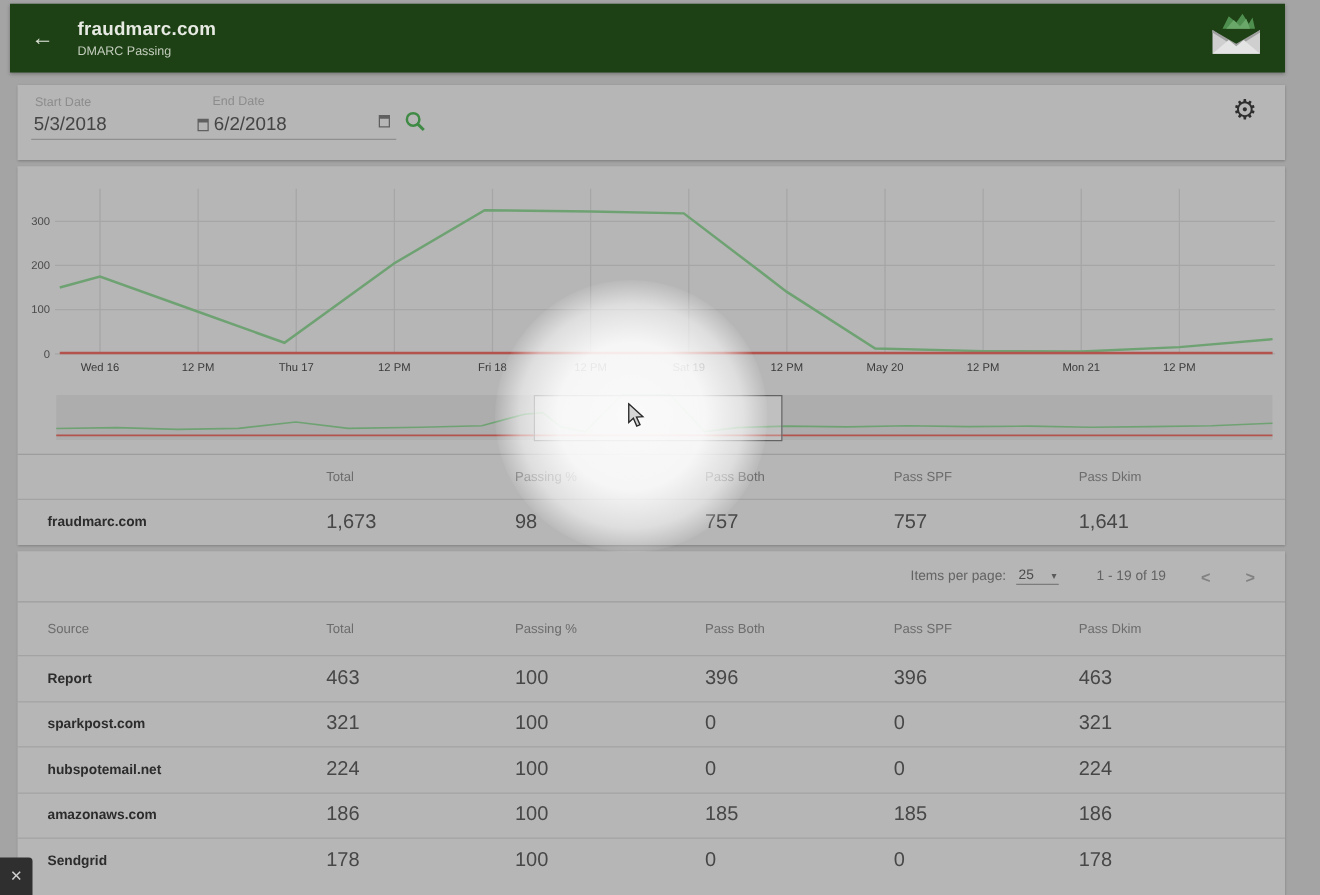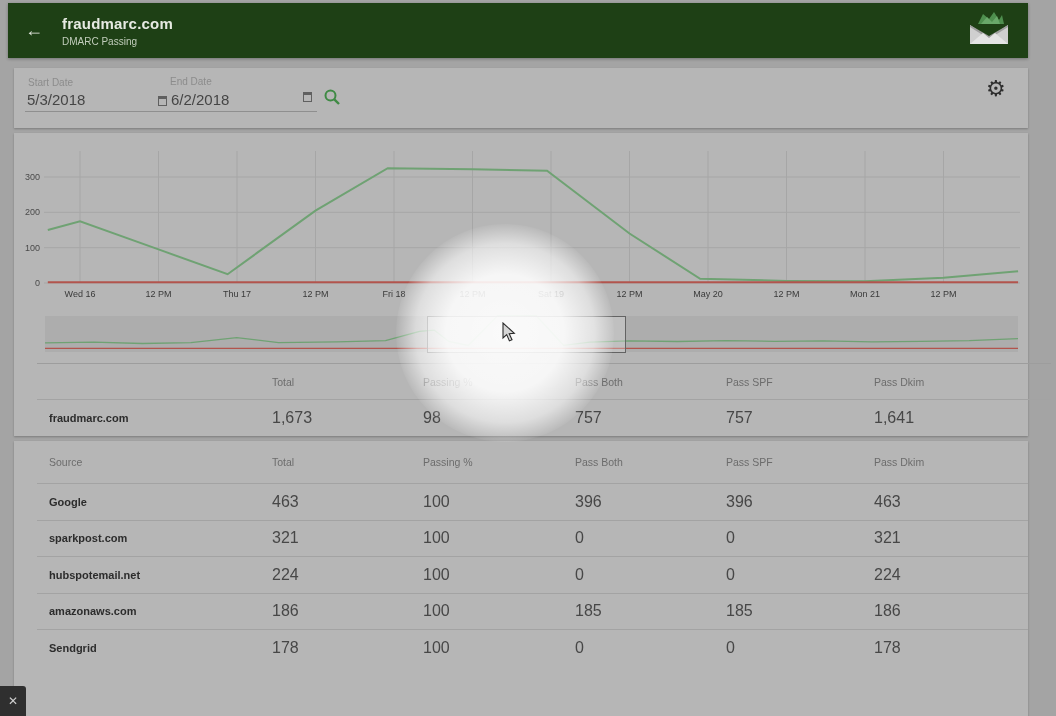--- a/index.html
+++ b/index.html
@@ -36,21 +36,21 @@
               font-family:"DejaVu Sans", sans-serif; cursor:pointer; }
 
   
   .chart-svg { position:absolute; left:0; top:0; }
   .brush-selection {
     position:absolute; top:183px; height:37px;
     background:rgba(238,238,238,0.30); border:1px solid #636363; cursor:grab;
   }
   .summary-header, .summary-row, .t-header, .t-row {
     display:grid; grid-template-columns:223px 151px 152px 151px 148px auto;
-    align-items:center; padding-left:12px;margin-left:23px;
+    align-items:center; padding-left:24px;
   }
   .summary-header { position:absolute; top:230px; width:100%; height:36px; border-top:1px solid #9d9d9d; }
   .summary-row { position:absolute; top:266px; width:100%; height:37px; border-top:1px solid #a3a3a3; }
   .th { font-size:10.5px; color:#6c6c6c; }
   .td { font-size:16px; color:#474747; }
   .td-label { font-size:11px; font-weight:bold; color:#2c2c2c; }
 
   
   .paginator {
     height:41px; display:flex; align-items:center; justify-content:flex-end;
@@ -175,31 +175,41 @@
         <span class="td">1,673</span>
         <span class="td">98</span>
         <span class="td">757</span>
         <span class="td">757</span>
         <span class="td">1,641</span>
       </div>
     </div>
 </div>
 
 <div class="card table-card">
+  <div class="paginator">
+    <span>Items per page:</span>
+    <span class="page-size">
+      <span>25</span>
+      <span class="caret">▾</span>
+    </span>
+    <span class="range-label">1 - 19 of 19</span>
+    <span class="pg-btn">&lt;</span>
+    <span class="pg-btn">&gt;</span>
+  </div>
   <div class="t-header">
     <span class="th">Source</span>
     <span class="th">Total</span>
     <span class="th">Passing %</span>
     <span class="th">Pass Both</span>
     <span class="th">Pass SPF</span>
     <span class="th">Pass Dkim</span>
   </div>
   <div id="sourceRows">
       <div class="t-row">
-        <span class="td-label">Google</span>
+        <span class="td-label">Report</span>
         <span class="td">463</span>
         <span class="td">100</span>
         <span class="td">396</span>
         <span class="td">396</span>
         <span class="td">463</span>
       </div>
       <div class="t-row">
         <span class="td-label">sparkpost.com</span>
         <span class="td">321</span>
         <span class="td">100</span>

